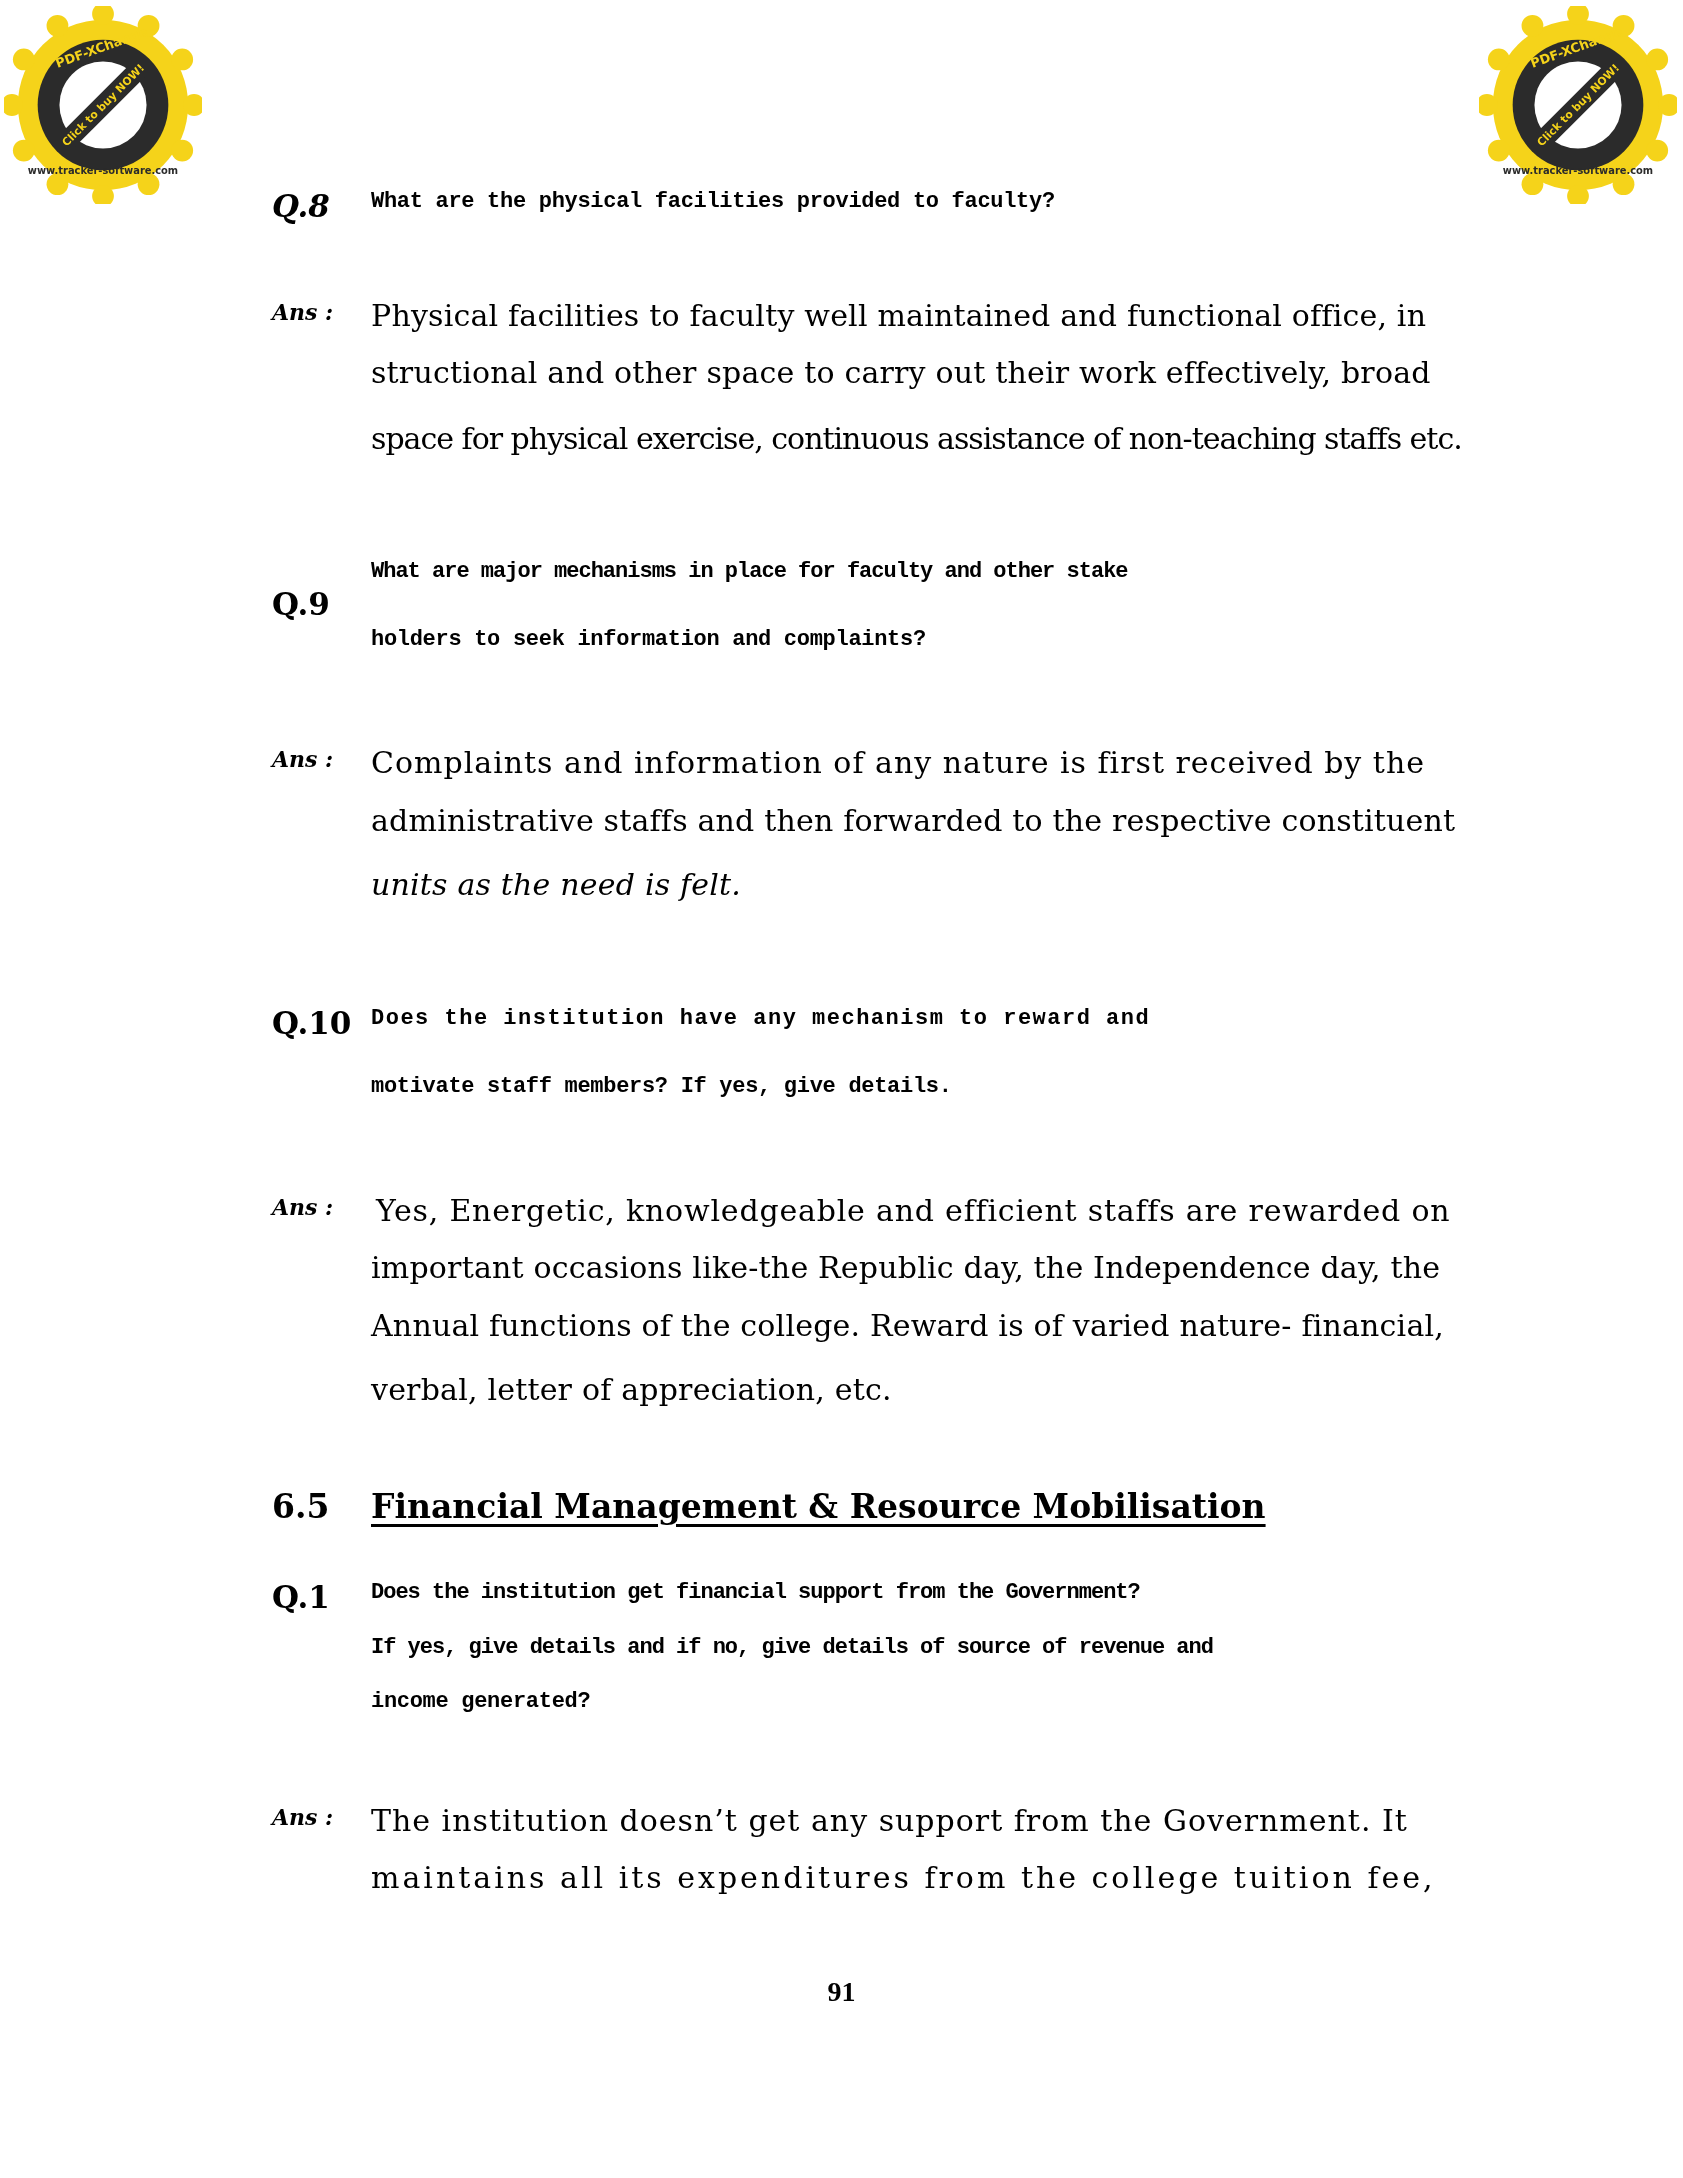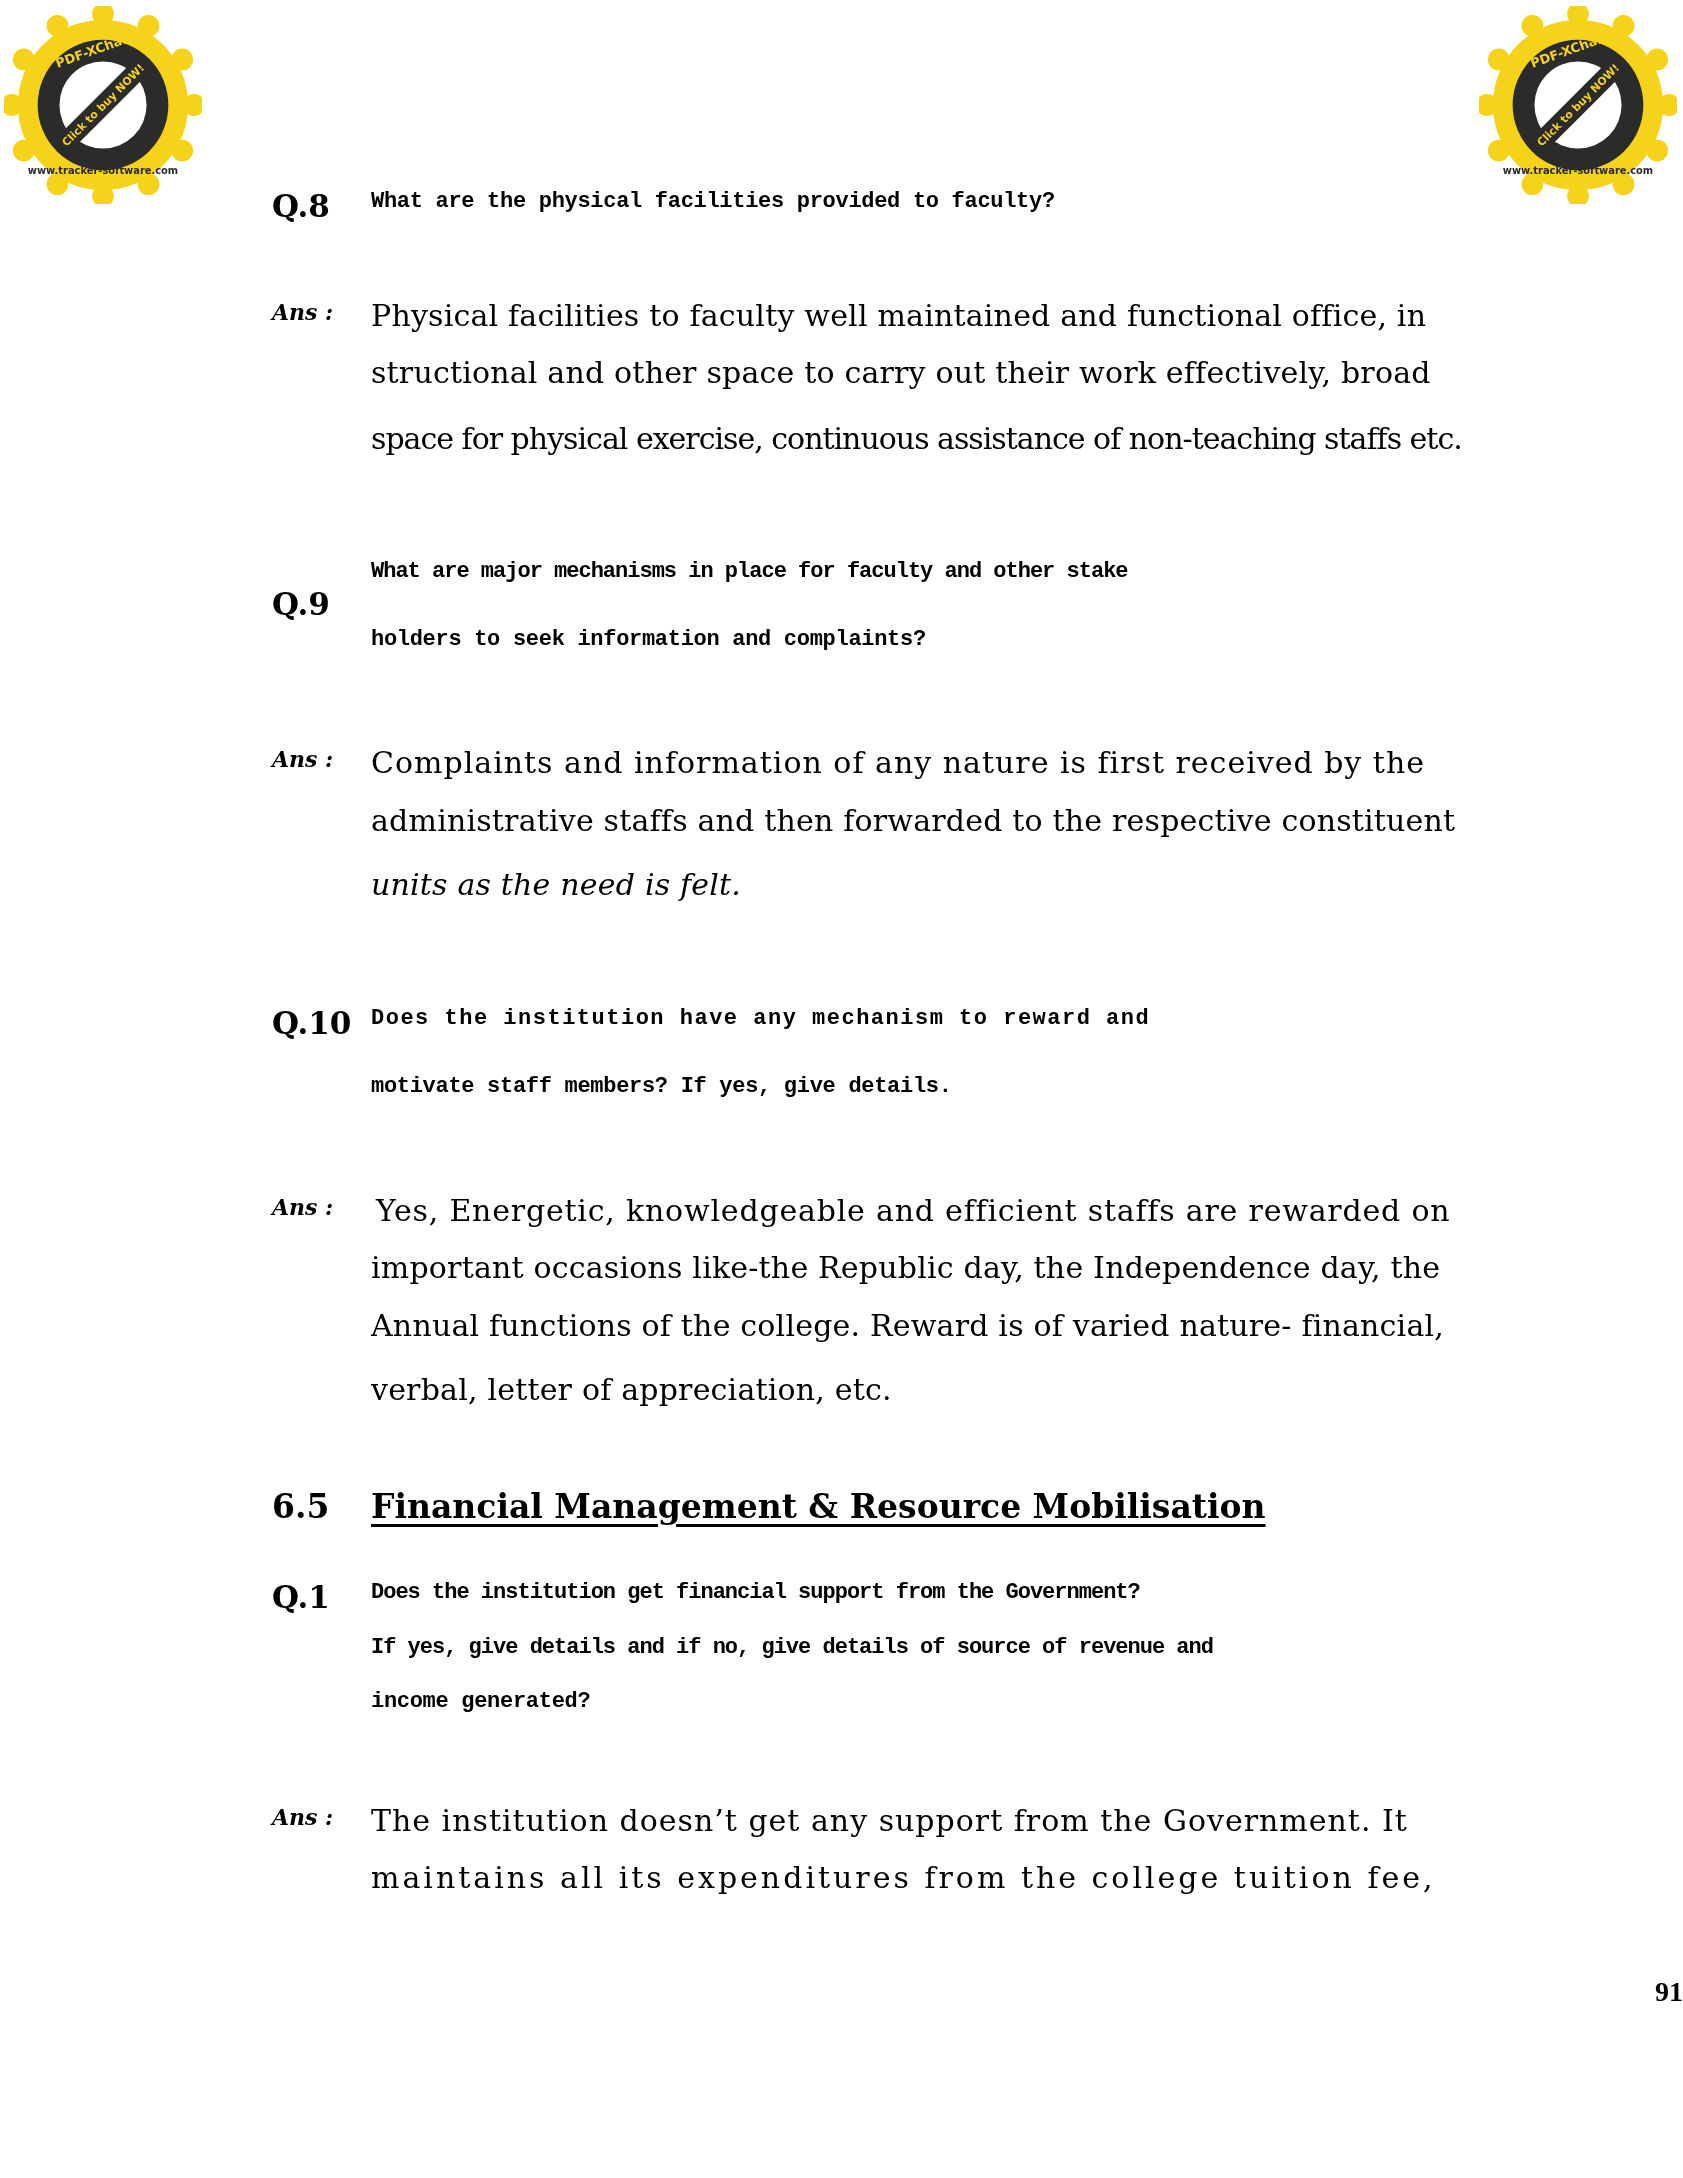--- a/index.html
+++ b/index.html
@@ -6,21 +6,21 @@
   body { width: 1683px; height: 2178px; position: relative; overflow: hidden;
          font-family: "DejaVu Serif", "Liberation Serif", serif; color: #000; }
   .line { position: absolute; white-space: nowrap; line-height: 1; }
   .lbl { position: absolute; left: 272px; font-weight: bold; white-space: nowrap; line-height: 1; }
   .q { font-weight: bold; font-size: 22px; left: 371px; letter-spacing: -0.3px; font-family: Liberation Mono, monospace; }
   .a { font-size: 30px; left: 371px; letter-spacing: 0.2px; }
   .qlbl { font-size: 31px; }
   .albl { font-size: 22px; font-style: italic; }
   .section { font-weight: bold; font-size: 33px; }
   .section-title { text-decoration: underline; text-underline-offset: 6px; text-decoration-thickness: 3px; }
-  .pagenum { position: absolute; left: 0; width: 1683px; text-align: right; top: 1976px;
+  .pagenum { position: absolute; left: 0; width: 1683px; text-align: center; top: 1976px;
              font-family: "Liberation Serif", serif; font-weight: bold; font-size: 28px; }
   .stamp { position: absolute; width: 198px; height: 198px; top: 6px; }
   .stamp svg { width: 100%; height: 100%; display: block; }
 </style>
 </head>
 <body>
 
 <div class="stamp" style="left:4px;">
   <svg viewBox="0 0 200 200">
     <g fill="#f5d31a">
@@ -69,21 +69,21 @@
     </g>
     <circle cx="100" cy="100" r="66" fill="#2b2b2b"></circle>
     <circle cx="100" cy="100" r="44" fill="#ffffff"></circle>
     <polygon points="128,58 142,72 72,142 58,128" fill="#2b2b2b"></polygon>
     <text x="100" y="46" font-size="13" font-family="DejaVu Sans, sans-serif" font-weight="bold" fill="#f5d31a" text-anchor="middle" transform="rotate(-20 100 46)">PDF-XChange</text>
     <text x="100" y="104" font-size="11" font-family="DejaVu Sans, sans-serif" font-weight="bold" fill="#f5d31a" text-anchor="middle" transform="rotate(-45 100 100)">Click to buy NOW!</text>
     <text x="100" y="170" font-size="10" font-family="DejaVu Sans, sans-serif" font-weight="bold" fill="#2b2b2b" text-anchor="middle">www.tracker-software.com</text>
   </svg>
 </div>
 
-<div class="lbl qlbl" style="top:191px;">Q.8</div>
+<div class="lbl qlbl" style="top:191px;font-style:italic;">Q.8</div>
 <div class="line q" style="top:191px;">What are the physical facilities provided to faculty?</div>
 
 <div class="lbl albl" style="top:301px;">Ans :</div>
 <div class="line a" style="top:301px;">Physical facilities to faculty well maintained and functional office, in</div>
 <div class="line a" style="top:358px;">structional and other space to carry out their work effectively, broad</div>
 <div class="line a" style="top:424px; letter-spacing:-1px;">space for physical exercise, continuous assistance of non-teaching staffs etc.</div>
 
 <div class="lbl qlbl" style="top:561px;margin-top:28px;">Q.9</div>
 <div class="line q" style="top:561px; letter-spacing:-1px;">What are major mechanisms in place for faculty and other stake</div>
 <div class="line q" style="top:629px;">holders to seek information and complaints?</div>

